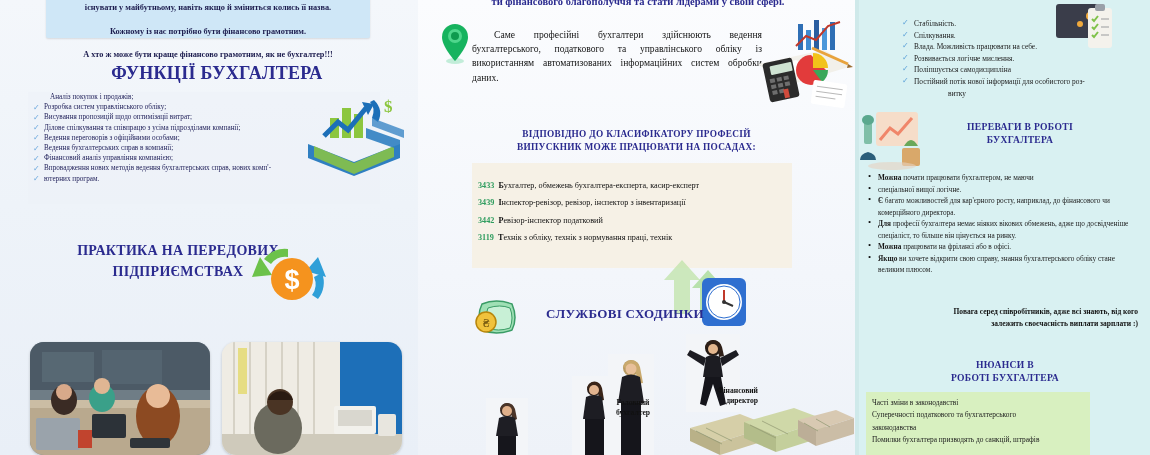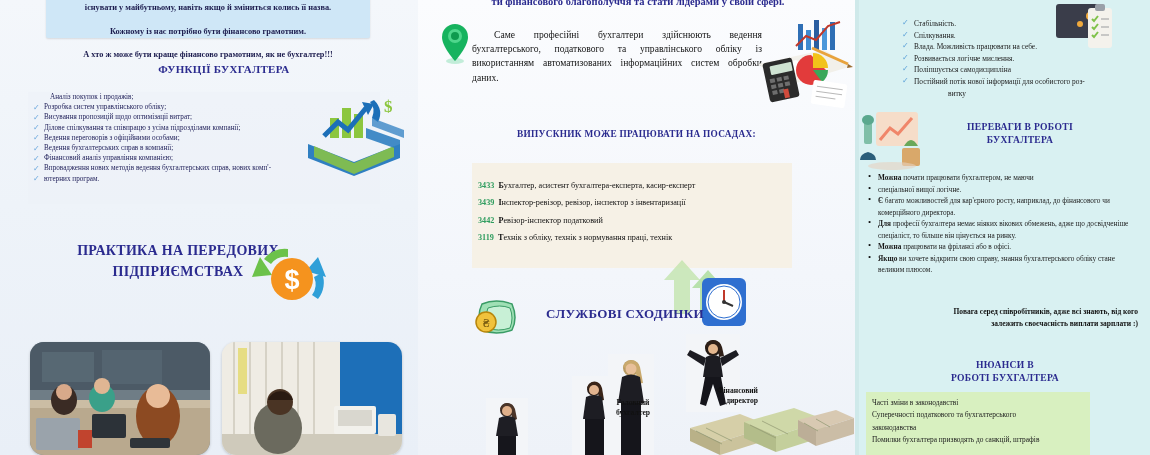--- a/index.html
+++ b/index.html
@@ -49,21 +49,21 @@
     background:#cfe7f7;border-radius:2px;
     box-shadow:0 1px 2px rgba(0,0,0,.12);
     padding:2px 6px 0;box-sizing:border-box;
   }
   .intro-box p{
     margin:12px;font-size:8.3px;line-height:11.6px;color:#1c1c4e;
     text-align:center;font-weight:bold;
   }
 
   .ttl-functions{
-    position:absolute;left:15px;top:63px;width:418px;font-size:11px;
+    position:absolute;left:8px;top:63px;width:418px;font-size:18px;
   }
 
   .func-box{
     position:absolute;left:28px;top:92px;width:352px;height:112px;
     background:rgba(236,241,248,.55);
   }
   .func-list{margin:0;padding:0;list-style:none;}
   .func-list li{
     font-size:7.2px;line-height:10.2px;color:#23235c;
     padding-left:16px;position:relative;white-space:nowrap;
@@ -314,26 +314,27 @@
     <path d="M96 46 l5 3 l-6 1 z" fill="#9b6b2f"></path>
     <rect x="60" y="64" width="34" height="24" rx="2" fill="#ffffff" transform="rotate(8 77 76)"></rect>
     <g stroke="#b9b9b9" stroke-width="1" transform="rotate(8 77 76)">
       <line x1="64" y1="70" x2="90" y2="70"></line>
         <line x1="64" y1="75" x2="90" y2="75"></line>
         <line x1="64" y1="80" x2="84" y2="80"></line>
     </g>
   </svg>
 
   <div class="hdr-blue ttl-classifier">
+    <div>ВІДПОВІДНО ДО КЛАСИФІКАТОРУ ПРОФЕСІЙ</div>
     <div>ВИПУСКНИК МОЖЕ ПРАЦЮВАТИ НА ПОСАДАХ:</div>
   </div>
 
   <div class="codes-box">
     <ul class="codes-list">
-      <li><span class="code">3433</span><span class="role">Б</span><span>ухгалтер, асистент бухгалтера-експерта, касир-експерт</span></li>
+      <li><span class="code">3433</span><span class="role">Б</span><span>ухгалтер, обмежень бухгалтера-експерта, касир-експерт</span></li>
       <li><span class="code">3439</span><span class="role">І</span><span>нспектор-ревізор, ревізор, інспектор з інвентаризації</span></li>
       <li><span class="code">3442</span><span class="role">Р</span><span>евізор-інспектор податковий</span></li>
       <li><span class="code">3119</span><span class="role">Т</span><span>ехнік з обліку, технік з нормування праці, технік</span></li>
     </ul>
   </div>
 
   <svg class="arrow-up" viewBox="0 0 70 56">
     <path d="M14 56 L14 22 L4 22 L22 2 L40 22 L30 22 L30 56 Z" fill="#bfe3a8" opacity=".75"></path>
     <path d="M40 56 L40 30 L32 30 L48 12 L64 30 L56 30 L56 56 Z" fill="#9ed98a" opacity=".7"></path>
   </svg>

